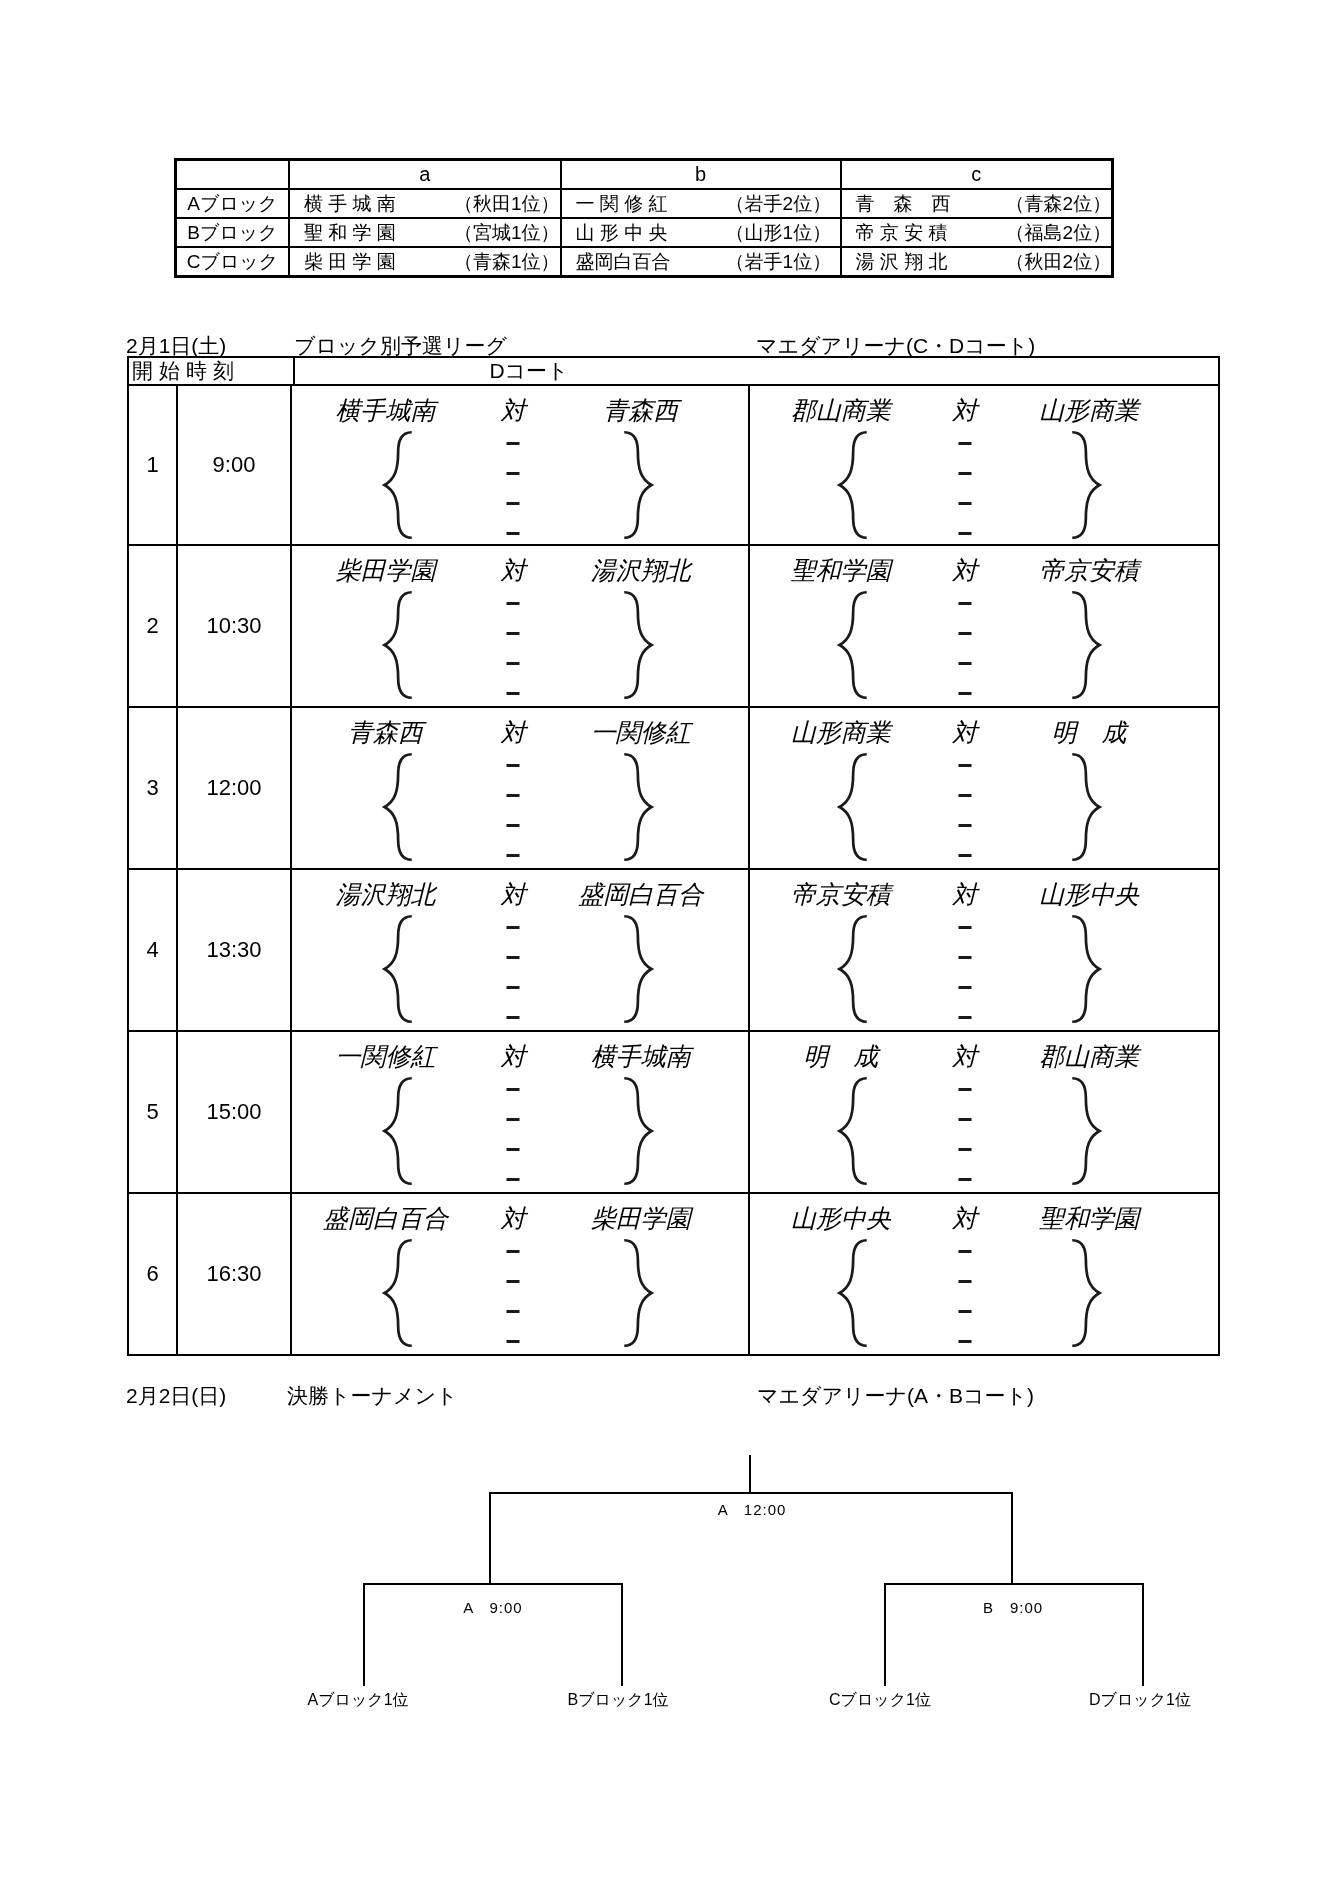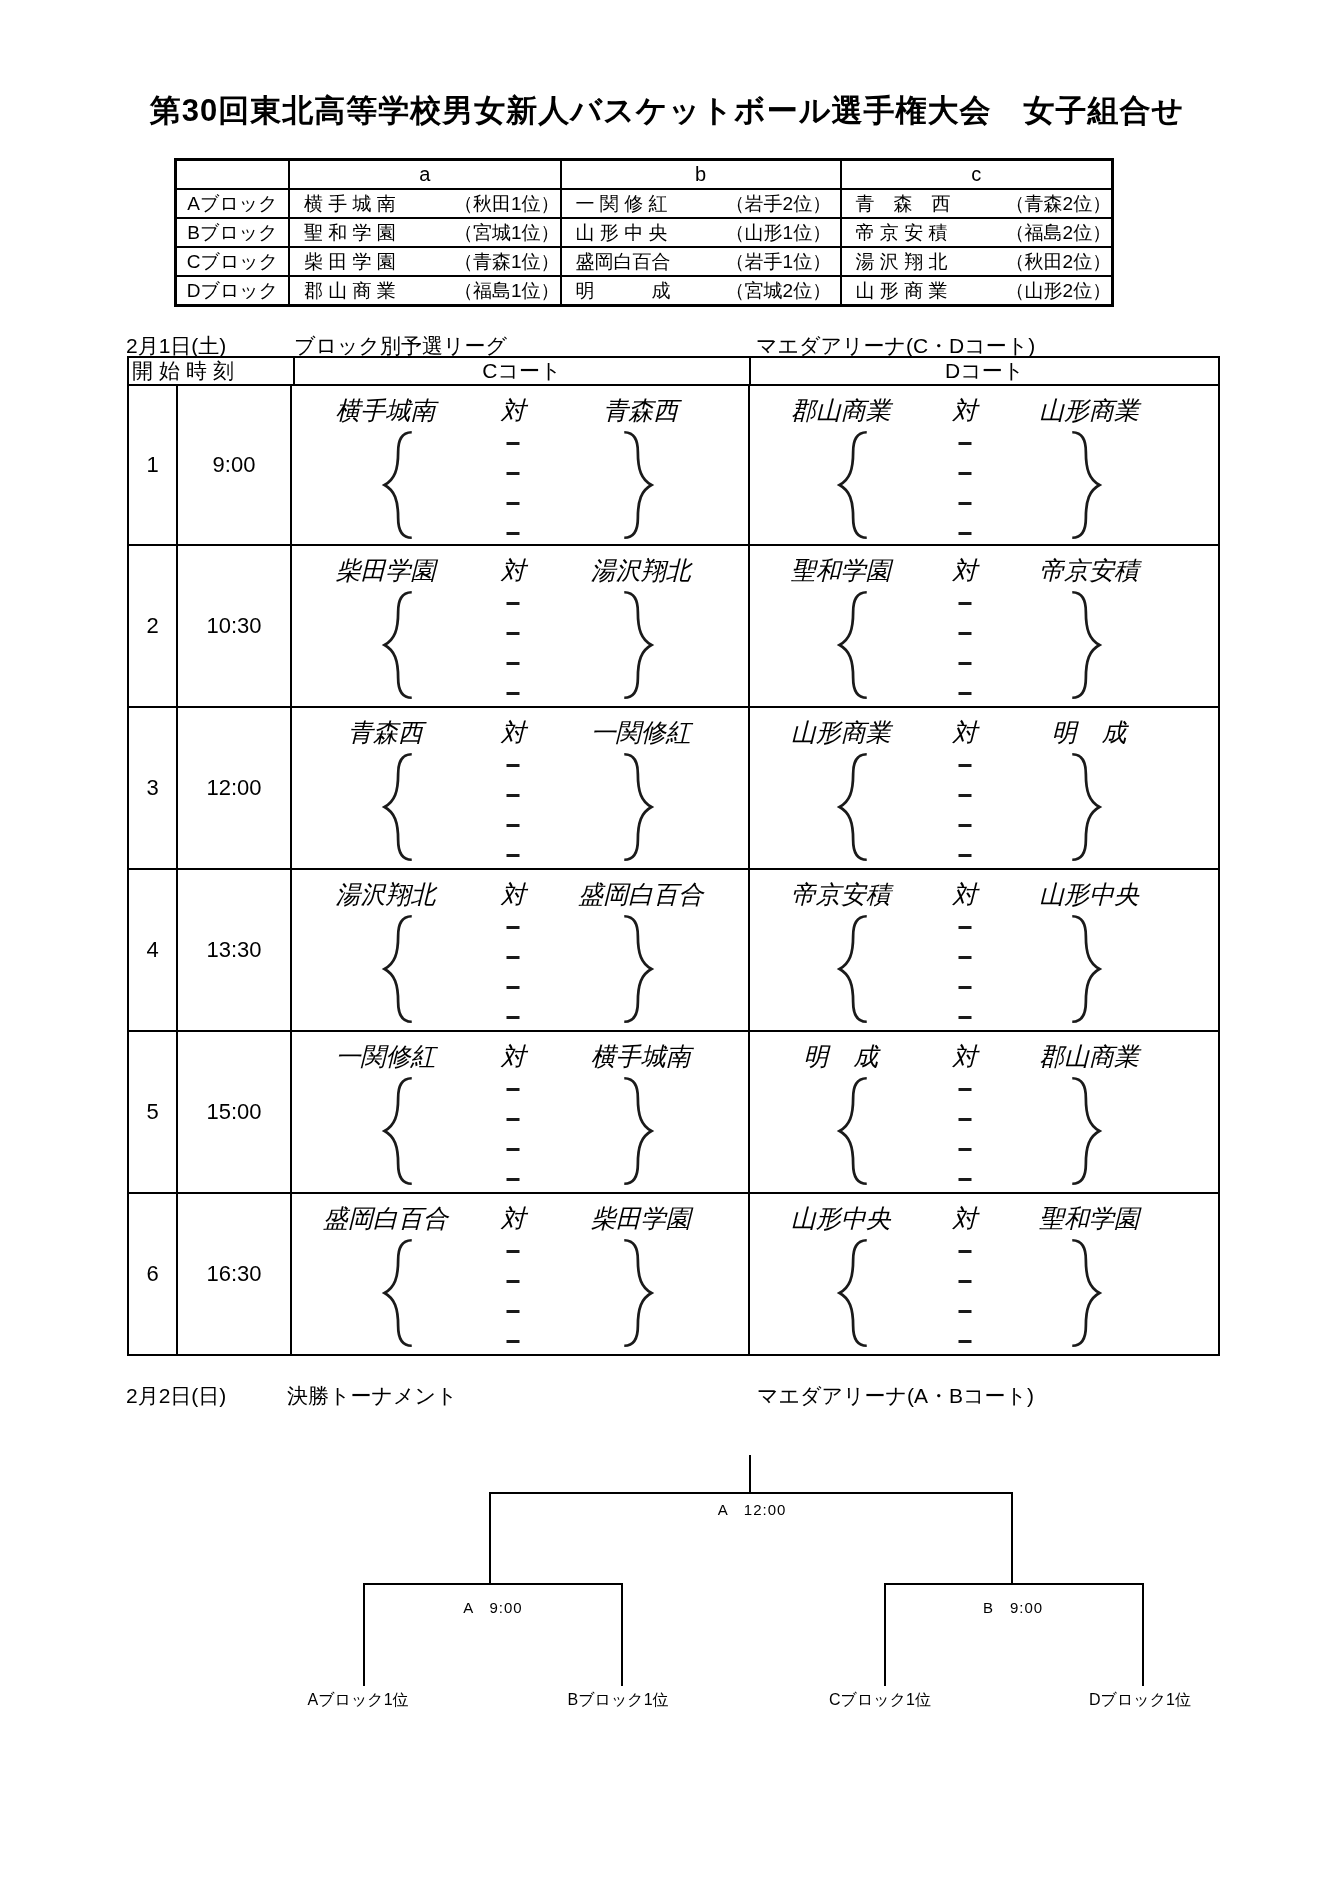--- a/index.html
+++ b/index.html
@@ -76,21 +76,20 @@
   .bk-v{width:2px;}
   .bk-label{position:absolute;transform:translateX(-50%);font-size:15px;
             letter-spacing:1px;white-space:pre;}
   .bk-slot{position:absolute;transform:translateX(-50%);font-size:16px;white-space:nowrap;}
 </style>
 </head>
 <body>
 
 <div class="page">
 
-  <div class="title">第30回東北高等学校男女新人バスケットボール選手権大会　女子組合せ</div>
 
   <table class="block-table">
     <tbody>
         <tr>
       <th class="col-blk"></th>
       <th class="col-a abc">a</th>
       <th class="col-b abc">b</th>
       <th class="col-c abc">c</th>
     </tr>
     <tr>
@@ -149,52 +148,30 @@
               <span class="trank">（岩手1位）</span>
             </div>
           </td>
       <td>
             <div class="team-cell">
               <span class="tname">湯 沢 翔 北</span>
               <span class="trank">（秋田2位）</span>
             </div>
           </td>
     </tr>
-    <tr>
-      <td class="blk-label">Dブロック</td>
-      <td>
-            <div class="team-cell">
-              <span class="tname">郡 山 商 業</span>
-              <span class="trank">（福島1位）</span>
-            </div>
-          </td>
-      <td>
-            <div class="team-cell">
-              <span class="tname">明　　　成</span>
-              <span class="trank">（宮城2位）</span>
-            </div>
-          </td>
-      <td>
-            <div class="team-cell">
-              <span class="tname">山 形 商 業</span>
-              <span class="trank">（山形2位）</span>
-            </div>
-          </td>
-    </tr>
   </tbody>
     </table>
 
   <span class="cap" style="left:126px;top:332px">2月1日(土)</span>
   <span class="cap" style="left:294px;top:332px">ブロック別予選リーグ</span>
   <span class="cap" style="left:756px;top:332px">マエダアリーナ(C・Dコート)</span>
 
   <div class="sched">
     <div class="srow hdr">
       <div class="cell h-time rb">開始時刻</div>
-      <div class="cell h-court rb">Cコート</div>
       <div class="cell h-court last">Dコート</div>
     </div>
 
     <div class="srow g1">
       <div class="cell g-num rb">1</div>
       <div class="cell g-time rb">9:00</div>
       <div class="cell g-court rb">
         <span class="t1">横手城南</span>
         <span class="vs">対</span>
         <span class="t2">青森西</span>

